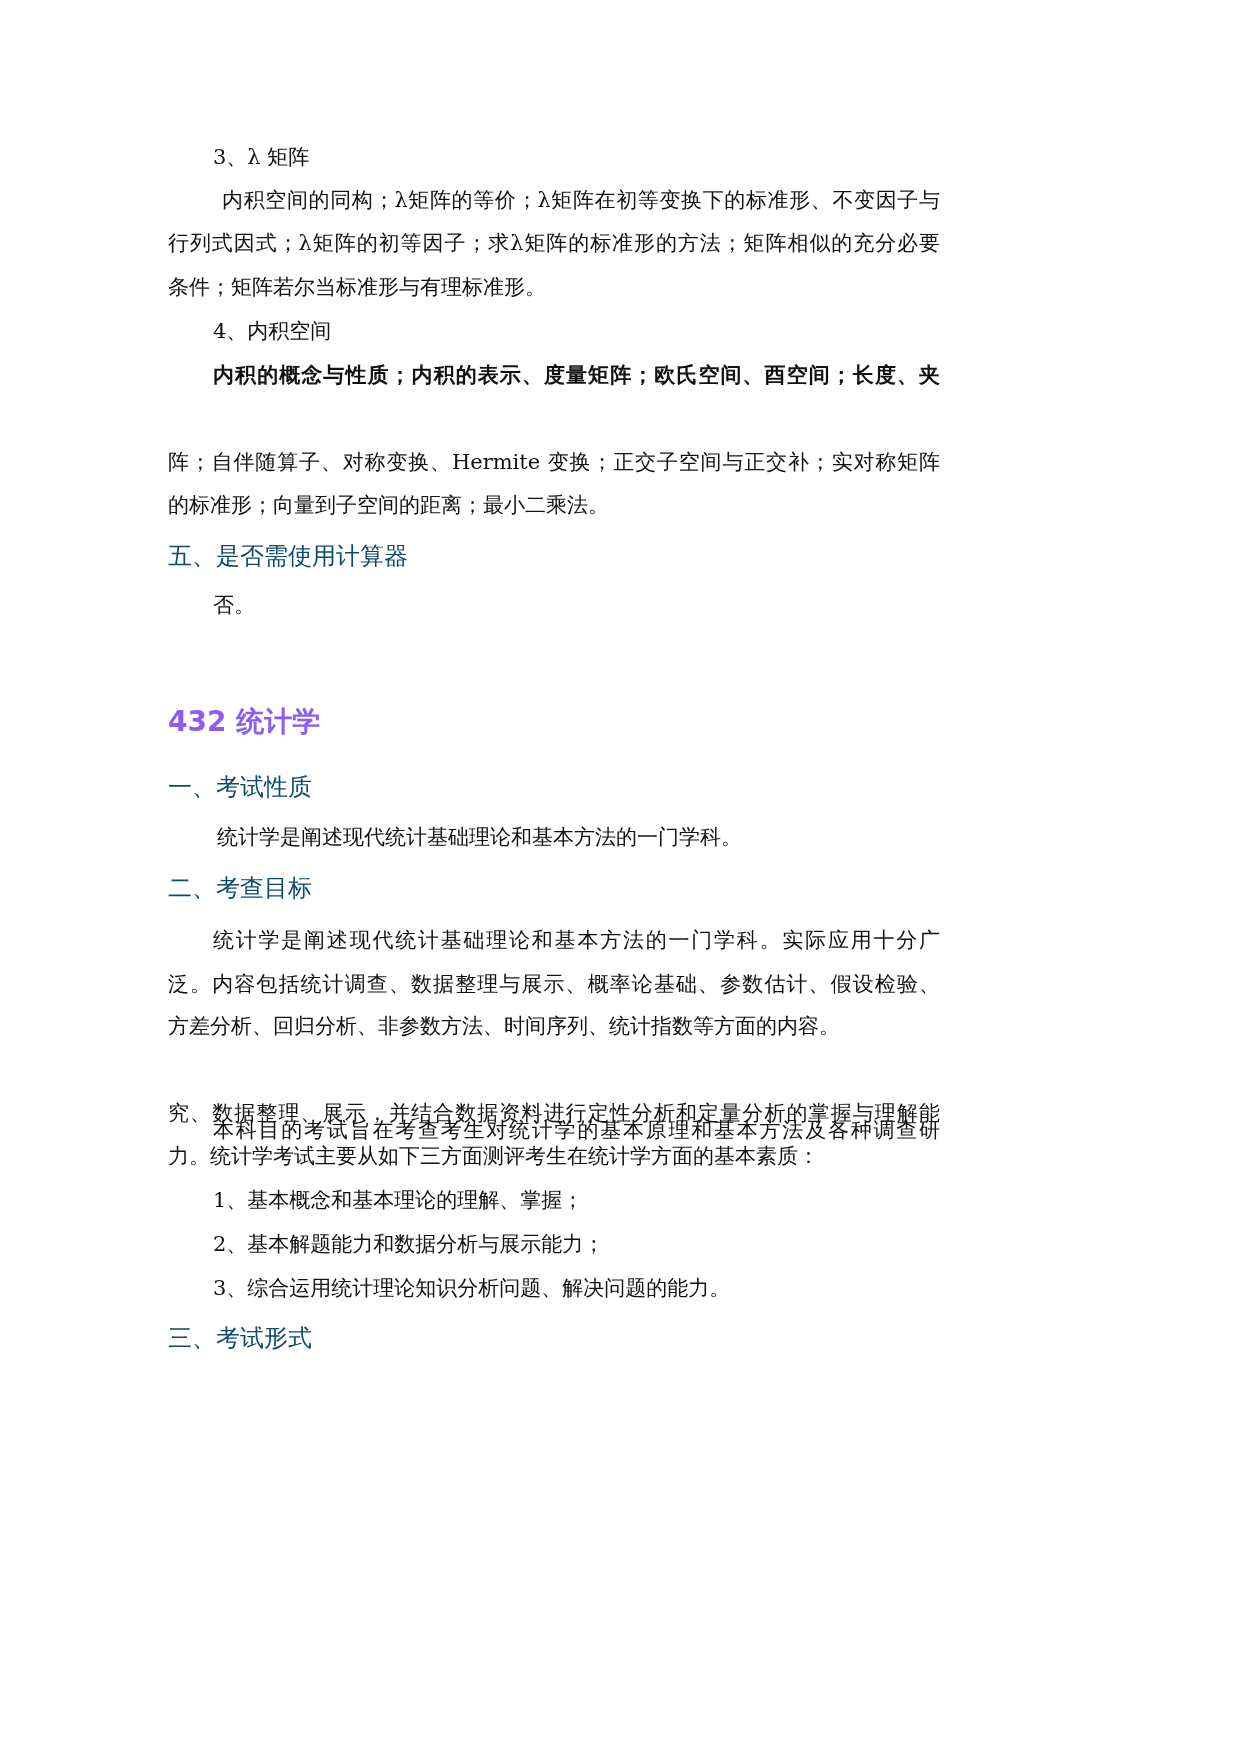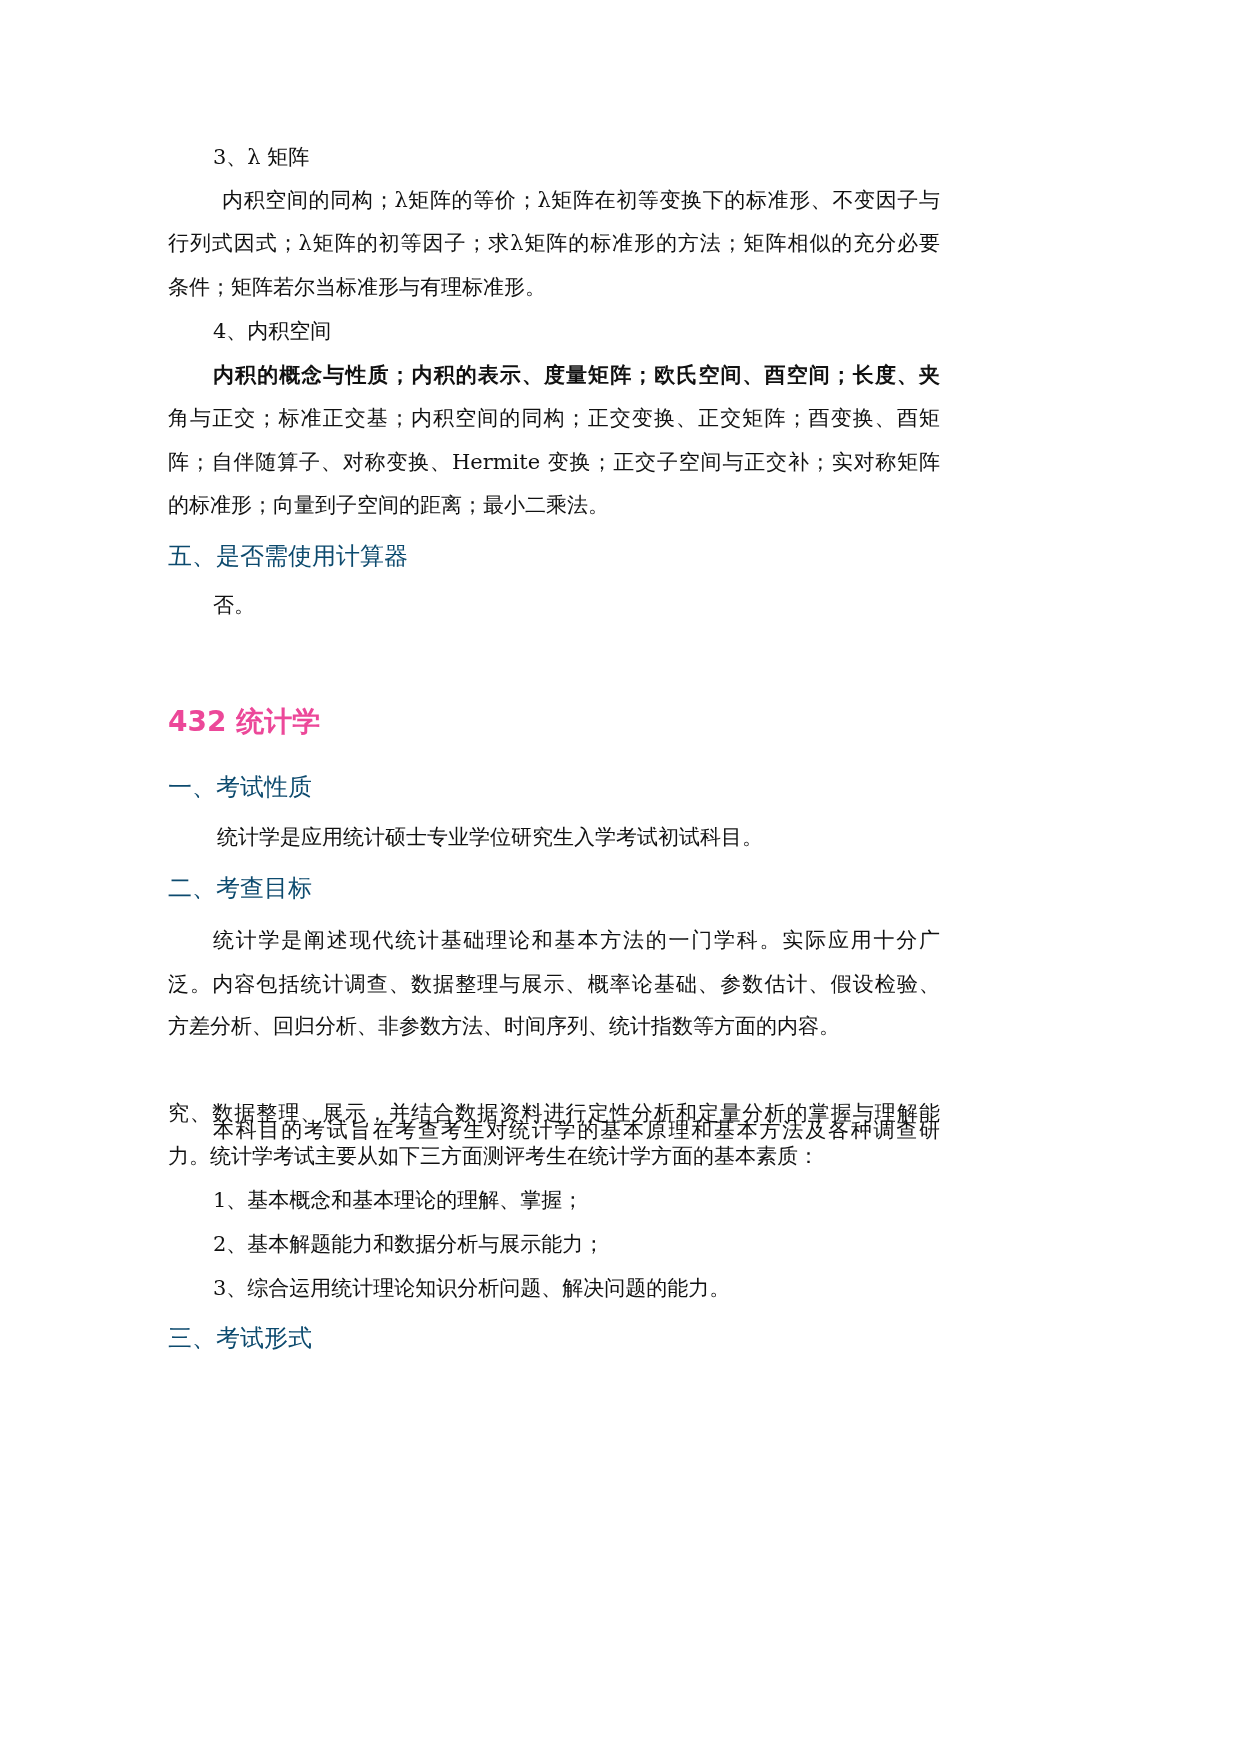--- a/index.html
+++ b/index.html
@@ -32,47 +32,46 @@
       white-space: nowrap;
     }
     .h1 {
       position: absolute;
       left: 168px;
       height: 40px;
       line-height: 40px;
       font-family: "DejaVu Sans", "Liberation Sans", sans-serif;
       font-weight: bold;
       font-size: 28px;
-      color: #ec4899;
+      color: #8b5cf6;
       white-space: nowrap;
     }
   </style>
 </head>
 <body>
 
 <div class="page">
 
   <div class="ln ind" style="top:142px;">3、λ 矩阵</div>
   <div class="ln ind2 full" style="top:185px;">内积空间的同构；λ矩阵的等价；λ矩阵在初等变换下的标准形、不变因子与</div>
   <div class="ln full" style="top:228px;">行列式因式；λ矩阵的初等因子；求λ矩阵的标准形的方法；矩阵相似的充分必要</div>
   <div class="ln" style="top:272px;">条件；矩阵若尔当标准形与有理标准形。</div>
 
   <div class="ln ind" style="top:316px;">4、内积空间</div>
   <div class="ln ind full" style="top:360px;font-weight:bold;">内积的概念与性质；内积的表示、度量矩阵；欧氏空间、酉空间；长度、夹</div>
-  <div class="ln full" style="top:403px;">角与正交；标准正交基；内积空间的同构；正交变换、正交矩阵；酉变换、酉矩</div>
   <div class="ln full" style="top:447px;">阵；自伴随算子、对称变换、Hermite 变换；正交子空间与正交补；实对称矩阵</div>
   <div class="ln" style="top:490px;">的标准形；向量到子空间的距离；最小二乘法。</div>
 
   <div class="h2" style="top:539px;">五、是否需使用计算器</div>
   <div class="ln ind" style="top:590px;">否。</div>
 
   <div class="h1" style="top:702px;">432 统计学</div>
 
   <div class="h2" style="top:770px;">一、考试性质</div>
-  <div class="ln ind3" style="top:822px;">统计学是应用统计硕士专业学位研究生入学考试初试科目。</div>
+  <div class="ln ind3" style="top:822px;">统计学是阐述现代统计基础理论和基本方法的一门学科。</div>
 
   <div class="h2" style="top:871px;">二、考查目标</div>
   <div class="ln ind full" style="top:925px;">统计学是阐述现代统计基础理论和基本方法的一门学科。实际应用十分广</div>
   <div class="ln full" style="top:969px;">泛。内容包括统计调查、数据整理与展示、概率论基础、参数估计、假设检验、</div>
   <div class="ln" style="top:1011px;">方差分析、回归分析、非参数方法、时间序列、统计指数等方面的内容。</div>
 
   <div class="ln ind full" style="top:1115px;">本科目的考试旨在考查考生对统计学的基本原理和基本方法及各种调查研</div>
   <div class="ln full" style="top:1098px;">究、数据整理、展示，并结合数据资料进行定性分析和定量分析的掌握与理解能</div>
   <div class="ln" style="top:1141px;">力。统计学考试主要从如下三方面测评考生在统计学方面的基本素质：</div>
 

